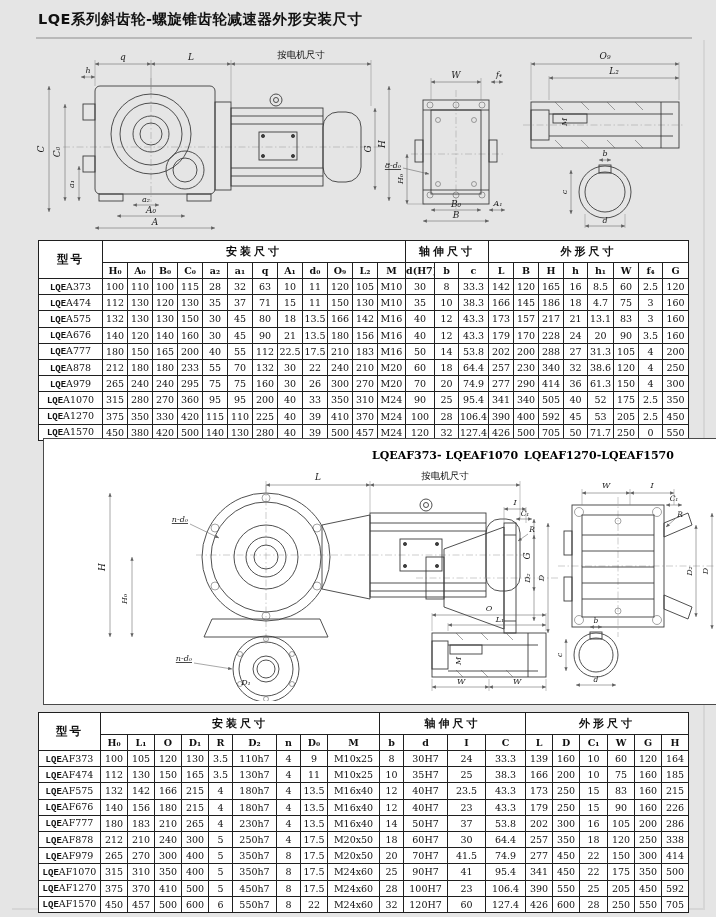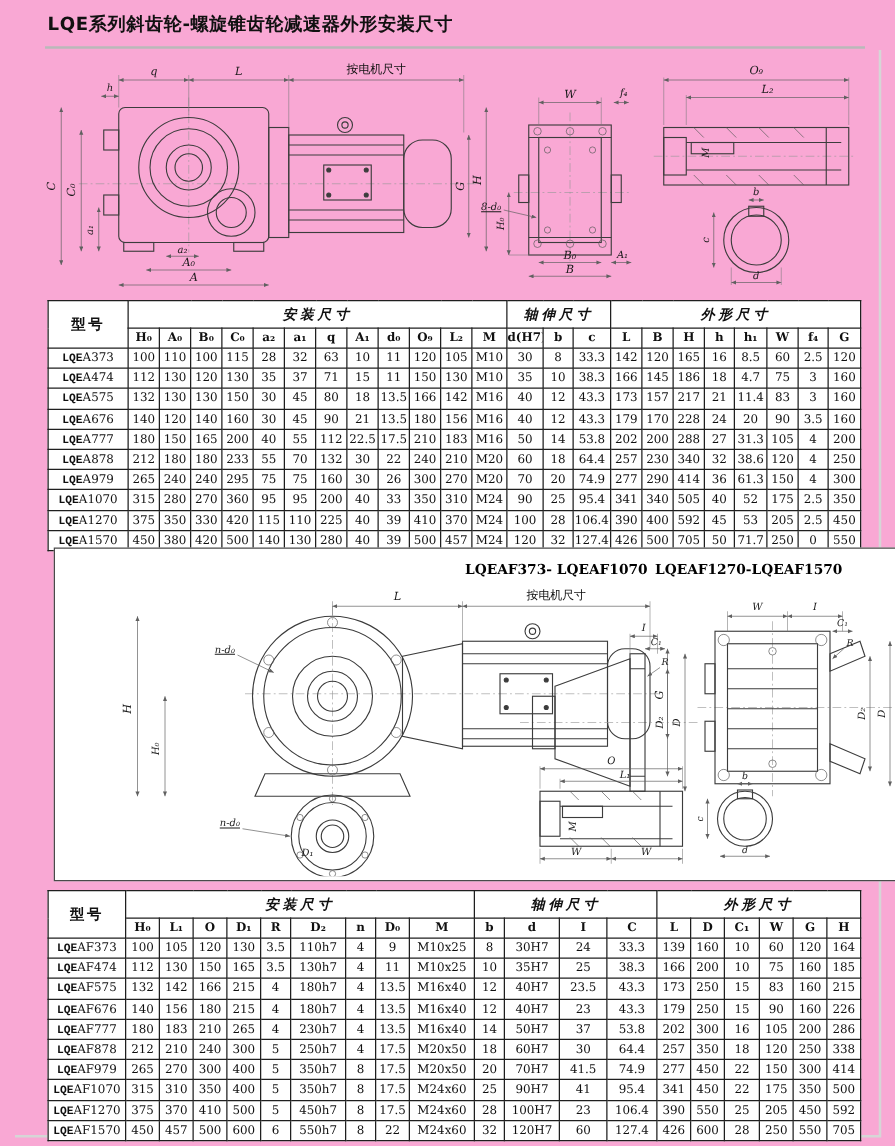--- a/index.html
+++ b/index.html
@@ -1,16 +1,16 @@
 <!DOCTYPE html>
 <html><head>
 <meta charset="utf-8">
 <style>
   html,body{margin:0;padding:0;background:#fff;}
-  #page{position:relative;width:716px;height:917px;background:#f9a8d4;font-family:"DejaVu Sans",sans-serif;overflow:hidden;}
+  #page{position:relative;width:716px;height:917px;background:#e5e5e5;font-family:"DejaVu Sans",sans-serif;overflow:hidden;}
   #title{position:absolute;left:38px;top:10px;font-size:14.5px;font-weight:bold;color:#111;letter-spacing:.5px;}
   #title-divider{position:absolute;left:36px;top:37px;width:656px;height:2px;background:#b9b9b9;}
   .edge-v{position:absolute;left:703px;top:40px;width:2px;height:868px;background:#d6d6d6;}
   .edge-h{position:absolute;left:12px;top:908px;width:693px;height:2px;background:#d6d6d6;}
   #drawing-box2{position:absolute;left:43px;top:438px;width:648px;height:265px;border:1.5px solid #4a4a4a;background:#fff;padding-left:32px;}
   svg{display:block;}
   .out{stroke:#3c3c3c;fill:none;stroke-width:.9;}
   .thin{stroke:#5a5a5a;fill:none;stroke-width:.55;}
   .dim{stroke:#606060;stroke-width:.55;}
   .ext{stroke:#7a7a7a;stroke-width:.45;}
@@ -18,21 +18,21 @@
   .dot{fill:#3c3c3c;}
   text.lbl{font:italic 9px "DejaVu Serif",serif;fill:#1a1a1a;text-anchor:middle;}
   text.s8{font-size:8px;}
   text.s7{font-size:7.5px;}
   text.cn{font:9.5px "DejaVu Sans",sans-serif;fill:#111;text-anchor:middle;font-style:normal;}
   text.mt{font:bold 11px "DejaVu Serif",serif;fill:#000;text-anchor:start;}
   text.ul{text-decoration:underline;}
   text.ta-e{text-anchor:end;}
   .dimtable{position:absolute;border-collapse:collapse;table-layout:fixed;background:#fff;border:1.5px solid #1f1f1f;}
   .dimtable th,.dimtable td{border:1px solid #1f1f1f;text-align:center;vertical-align:middle;padding:0;font-family:"DejaVu Serif",serif;color:#101010;overflow:hidden;white-space:nowrap;}
-  th.grp{font-size:11px;font-weight:bold;height:21px;letter-spacing:3px;font-style:italic;}
+  th.grp{font-size:11px;font-weight:bold;height:21px;letter-spacing:3px;}
   th.colh{font-size:9.5px;font-weight:bold;height:15px;}
   th.model{font-size:11.5px;font-weight:bold;letter-spacing:2px;font-family:"DejaVu Sans",sans-serif;}
   td.val{font-size:9.5px;height:15.2px;}
   td.model{font-size:9.5px;}
   .mq{font-family:Liberation Mono, monospace;font-weight:bold;font-size:9px;}
   .mr{font-family:"DejaVu Serif",serif;font-size:9.5px;}
 </style>
 </head>
 <body>
 
@@ -331,21 +331,21 @@
           <td class="val">166</td>
           <td class="val">142</td>
           <td class="val">M16</td>
           <td class="val">40</td>
           <td class="val">12</td>
           <td class="val">43.3</td>
           <td class="val">173</td>
           <td class="val">157</td>
           <td class="val">217</td>
           <td class="val">21</td>
-          <td class="val">11.4</td>
+          <td class="val">13.1</td>
           <td class="val">83</td>
           <td class="val">3</td>
           <td class="val">160</td>
         </tr>
         <tr>
           <td class="model"><span class="mq">LQE</span><span class="mr">A676</span></td>
           <td class="val">140</td>
           <td class="val">120</td>
           <td class="val">140</td>
           <td class="val">160</td>

